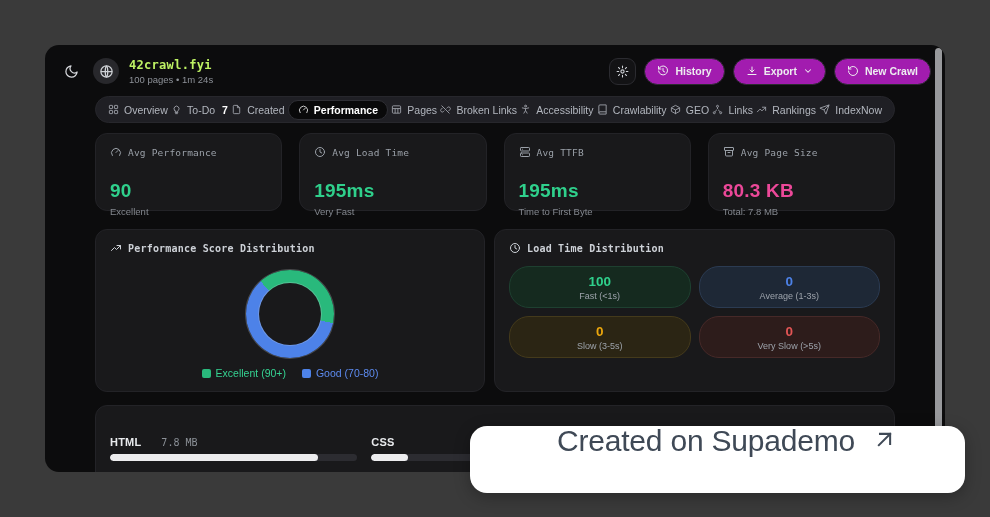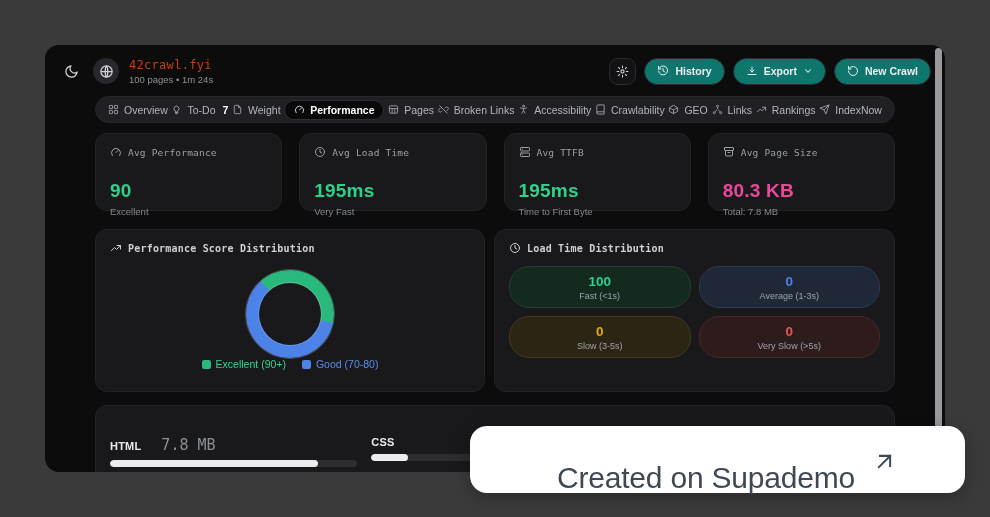--- a/index.html
+++ b/index.html
@@ -13,27 +13,27 @@
     background:#0c0c0d; border-radius:14px; overflow:hidden;
   }
   
   .header { display:flex; align-items:center; justify-content:space-between;
     height:46px; padding:6px 14px 0 14px; }
   .h-left { display:flex; align-items:center; gap:10px; }
   .icon-btn { display:flex; align-items:center; justify-content:center;
     width:24px; height:24px; color:#d6d8dc; background:transparent; border:none; cursor:pointer; }
   .avatar { width:26px; height:26px; border-radius:50%; background:#28282c;
     display:flex; align-items:center; justify-content:center; color:#cfd2d6; }
-  .site-name { font-family:"DejaVu Sans Mono", monospace; font-size:12px; font-weight:normal;
-    color:#c2410c; letter-spacing:.3px; }
+  .site-name { font-family:"DejaVu Sans Mono", monospace; font-size:12px; font-weight:bold;
+    color:#bef264; letter-spacing:.3px; }
   .site-meta { font-size:9.5px; color:#8e9299; margin-top:2px; }
   .h-right { display:flex; align-items:center; gap:8px; }
   .sq-btn { width:27px; height:27px; border-radius:9px; background:#131315;
     border:1px solid #2b2b30; color:#cfd2d7; display:flex; align-items:center; justify-content:center; cursor:pointer; }
-  .pill-btn { height:27px; border-radius:14px; background:#0f766e; border:1px solid #2b2b30;
+  .pill-btn { height:27px; border-radius:14px; background:#a21caf; border:1px solid #2b2b30;
     color:#ededf0; font-size:10.5px; font-weight:bold; display:flex; align-items:center;
     gap:6px; padding:0 12px; cursor:pointer; font-family:"Liberation Sans",sans-serif; }
   
   .tabbar { margin:5px 50px 0 50px; height:27px; background:#1f1f24; border:1px solid #27272c;
     border-radius:14px; display:flex; align-items:center; justify-content:space-between;
     padding:0 12px; white-space:nowrap; }
   .tab { display:flex; align-items:center; gap:5px; font-size:10.5px; color:#b2b6be;
     cursor:pointer; background:transparent; border:none; font-family:"Liberation Sans",sans-serif; }
   .tab svg { opacity:.85; }
   .tab.active { background:#09090a; border:1px solid #2e2e34; border-radius:12px;
@@ -53,49 +53,49 @@
   .panelsrow { display:flex; gap:9px; margin:18px 50px 0 50px; }
   .panel { background:#19191b; border:1px solid #232327; border-radius:12px; padding:12px 14px; height:163px; }
   .panel-score { width:390px; }
   .panel-load { flex:1; }
   .panel-title { display:flex; align-items:center; gap:6px; color:#cdd1d7;
     font-family:"DejaVu Sans Mono", monospace; font-size:10px; font-weight:bold; letter-spacing:.2px;text-align:right; }
   .donut { width:88px; height:88px; border-radius:50%; margin:16px auto 0 auto; position:relative;
     box-shadow:0 0 0 1px rgba(210,214,218,.25); }
   .donut-hole { position:absolute; inset:13px; border-radius:50%; background:#19191b;
     box-shadow:0 0 0 1px rgba(210,214,218,.25); }
-  .legend { display:flex; justify-content:center; gap:16px; font-size:10.5px; }
+  .legend { display:flex; justify-content:center; gap:16px; margin-top:9px; font-size:10.5px; }
   .legend-item { display:flex; align-items:center; gap:5px; }
   .legend-swatch { width:9px; height:9px; border-radius:2px; display:inline-block; }
   .lg-green { color:#35d392; } .lg-blue { color:#5d8bf0; }
   .tiles { display:grid; grid-template-columns:1fr 1fr; gap:8px; margin-top:12px; }
   .tile { height:42px; border-radius:20px; display:flex; flex-direction:column;
     align-items:center; justify-content:center; gap:2px; }
   .tile .tv { font-size:13.5px; font-weight:bold; }
   .tile .tl { font-size:9px; color:#9da3ab; }
   .tile-fast  { background:#152a1f; border:1px solid #1e4030; }
   .tile-avg   { background:#1e2836; border:1px solid #2b3b52; }
   .tile-slow  { background:#2b2514; border:1px solid #443a1b; }
   .tile-vslow { background:#2d1c1b; border:1px solid #462928; }
   
   .panel-res { margin:13px 50px 0 50px; height:120px; background:#19191b;
     border:1px solid #232327; border-radius:12px; padding:14px; }
   .res-grid { display:grid; grid-template-columns:repeat(3,1fr); gap:14px; margin-top:16px; }
   .res-row { display:flex; justify-content:flex-start; align-items:baseline;gap:20px; }
   .res-name { font-size:11px; font-weight:bold; color:#e8eaed; letter-spacing:.2px; }
-  .res-size { font-family:"DejaVu Sans Mono", monospace; font-size:15px; color:#8b9097; }
+  .res-size { font-family:"DejaVu Sans Mono", monospace; font-size:10px; color:#8b9097; }
   .res-bar { height:7px; background:#2c2c31; border-radius:4px; margin-top:6px; overflow:hidden; }
   .res-fill { height:100%; background:#ececee; border-radius:4px; width:0; }
   
   .scrollbar { position:absolute; right:3px; top:3px; width:7px; height:414px;
     background:#98999c; border-radius:4px; cursor:pointer; }
   
   .supademo { position:absolute; left:470px; top:426px; width:495px; height:67px;
     background:#ffffff; border-radius:17px; box-shadow:0 4px 16px rgba(0,0,0,.28);
-    display:flex; align-items:flex-end; justify-content:center; gap:16px;
+    display:flex; align-items:flex-start; justify-content:center; gap:16px;
     padding:0 10px 1px 30px; z-index:5; cursor:pointer; }
   .supademo-text { font-size:30px; font-weight:500; color:#3f4956; line-height:.98; letter-spacing:-.2px; }
   .supademo-arrow { color:#3f4956; margin-bottom:17px; }
   svg { display:block; }
 </style>
 </head>
 <body>
 
 <div class="window">
 
@@ -187,21 +187,21 @@
       <span>To-Do</span>
       <span class="badge">7</span>
     </button>
     <button class="tab">
       <span>
           <svg width="11" height="11" viewBox="0 0 24 24" fill="none" stroke="currentColor" stroke-width="2" stroke-linejoin="round">
             <path d="M14 3H7a2 2 0 0 0-2 2v14a2 2 0 0 0 2 2h10a2 2 0 0 0 2-2V8z"></path>
             <path d="M14 3v5h5"></path>
           </svg>
         </span>
-      <span>Weight</span>
+      <span>Created</span>
     </button>
     <button class="tab active">
       <span>
           <svg width="11" height="11" viewBox="0 0 24 24" fill="none" stroke="currentColor" stroke-width="2" stroke-linecap="round">
             <path d="M19.4 19a9 9 0 1 0-14.8 0"></path>
             <path d="M12 13l4-4"></path>
           </svg>
         </span>
       <span>Performance</span>
     </button>

